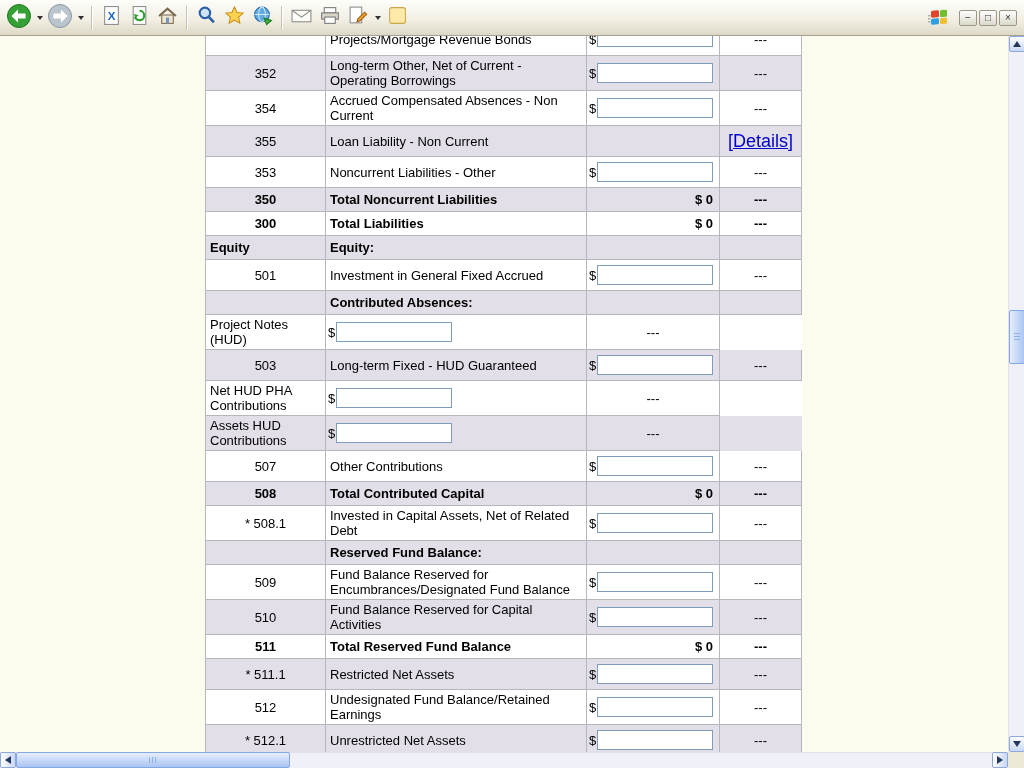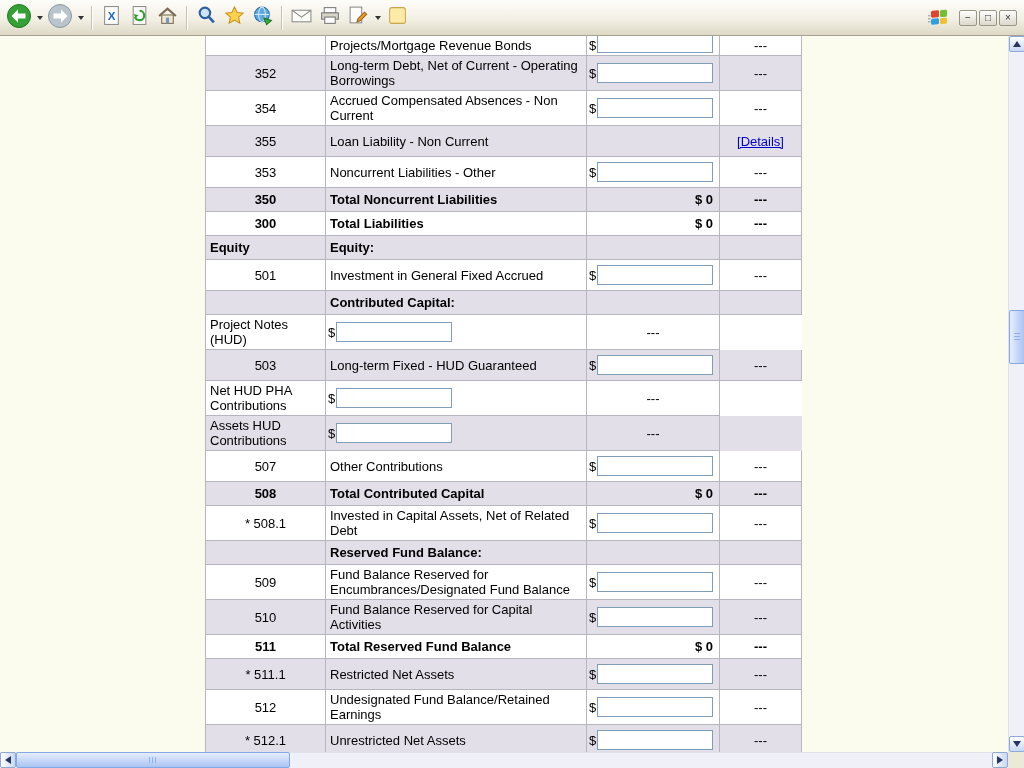--- a/index.html
+++ b/index.html
@@ -33,22 +33,22 @@
     min-height:31px;padding:2px 4px;display:flex;align-items:center;font-size:13px;line-height:15px;color:#000}
   .num{justify-content:center;text-align:right}
   .amt{padding:2px 2px}
   .flag{justify-content:center}
   .total .c,.section .c{min-height:24px;font-weight:bold}
   .section .num{justify-content:flex-start}
   .total .amt{justify-content:flex-end;padding-right:6px}
   .cur{margin-right:1px}
   input.amount{width:116px;height:20px;border:1px solid var(--input-border,#7f9db9);
     background:#fff;font:12px "Liberation Sans",sans-serif;padding:1px 3px}
-  a.details{color:var(--link,#0000cc);font-size:13px}
-  .partial .c{align-items:flex-end;padding-bottom:2px}
+  a.details{color:var(--link,#0000cc);font-size:18px}
+  .partial .c{align-items:flex-end;padding-bottom:8px}
 
   
   .vscroll{position:absolute;top:36px;right:0;bottom:16px;width:16px;background:#f0f1f8;border-left:1px solid #e0e1ea}
   .hscroll{position:absolute;bottom:0;left:0;right:16px;height:16px;background:#f0f1f8;border-top:1px solid #e0e1ea}
   .sbtn{position:absolute;width:16px;height:16px;background:linear-gradient(180deg,#fdfeff,#c9d8f4);
     border:1px solid #8fa8dc;border-radius:2px;display:flex;align-items:center;justify-content:center}
   .h-left,.h-right{background:linear-gradient(90deg,#fdfeff,#c9d8f4)}
   .v-up{top:0;left:0}.v-down{bottom:0;left:0}.h-left{left:0;top:-1px}.h-right{right:0;top:-1px}
   .tri-up{border-left:4px solid transparent;border-right:4px solid transparent;border-bottom:6px solid #26365e}
   .tri-dn{border-left:4px solid transparent;border-right:4px solid transparent;border-top:6px solid #26365e}
@@ -186,21 +186,21 @@
           <div class="c amt">
             <span class="cur">$</span>
             <input class="amount" type="text" style="">
           </div>
           <div class="c flag">
             <span class="dash">---</span>
           </div>
         </div>
         <div class="trow input alt">
           <div class="c num">352</div>
-          <div class="c desc">Long-term Debt, Net of Current - Operating Borrowings</div>
+          <div class="c desc">Long-term Other, Net of Current - Operating Borrowings</div>
           <div class="c amt">
             <span class="cur">$</span>
             <input class="amount" type="text" style="">
           </div>
           <div class="c flag">
             <span class="dash">---</span>
           </div>
         </div>
         <div class="trow input">
           <div class="c num">354</div>
@@ -264,21 +264,21 @@
           <div class="c amt">
             <span class="cur">$</span>
             <input class="amount" type="text" style="">
           </div>
           <div class="c flag">
             <span class="dash">---</span>
           </div>
         </div>
         <div class="trow section alt">
           <div class="c num"></div>
-          <div class="c desc">Contributed Capital:</div>
+          <div class="c desc">Contributed Absences:</div>
           <div class="c amt"></div>
           <div class="c flag"></div>
         </div>
         <div class="trow input">
           <div class="c desc">Project Notes (HUD)</div>
           <div class="c amt">
             <span class="cur">$</span>
             <input class="amount" type="text" style="">
           </div>
           <div class="c flag">

